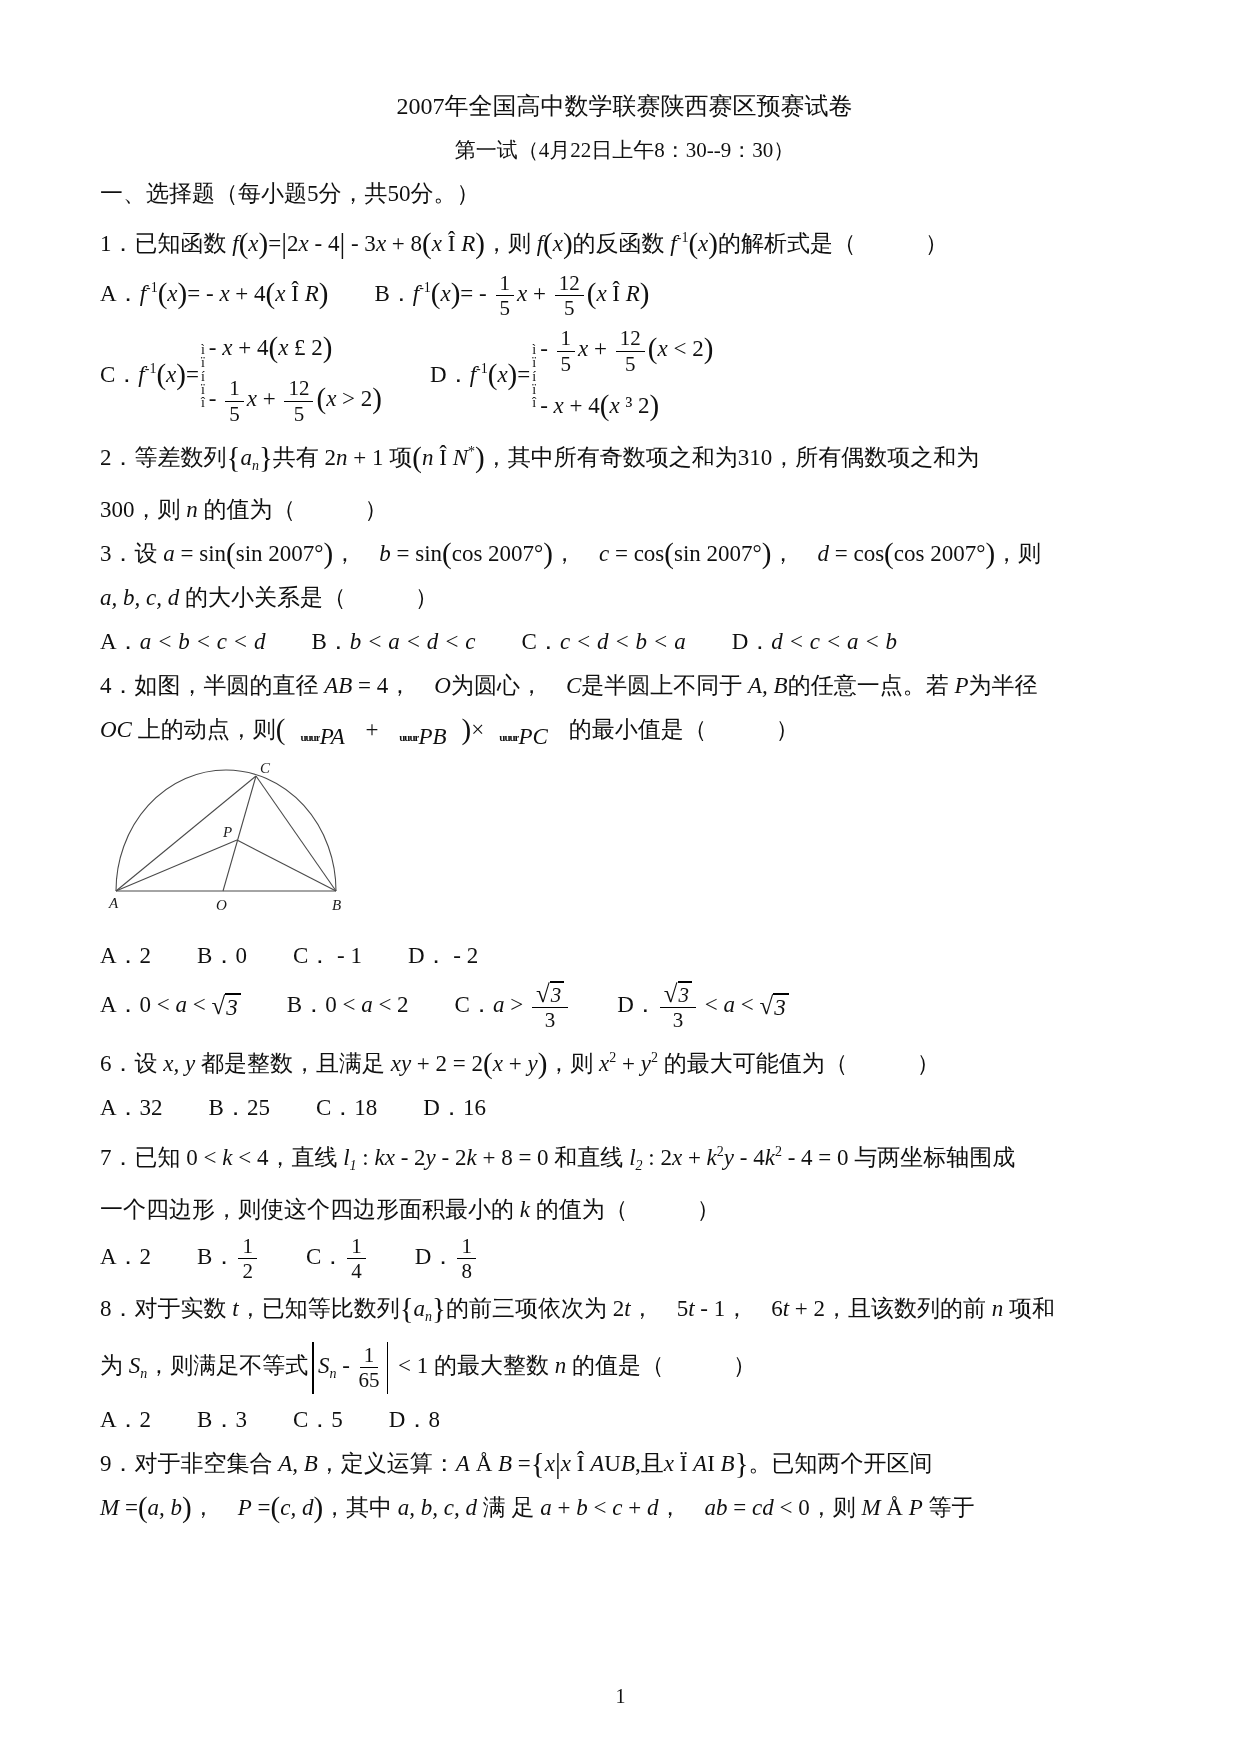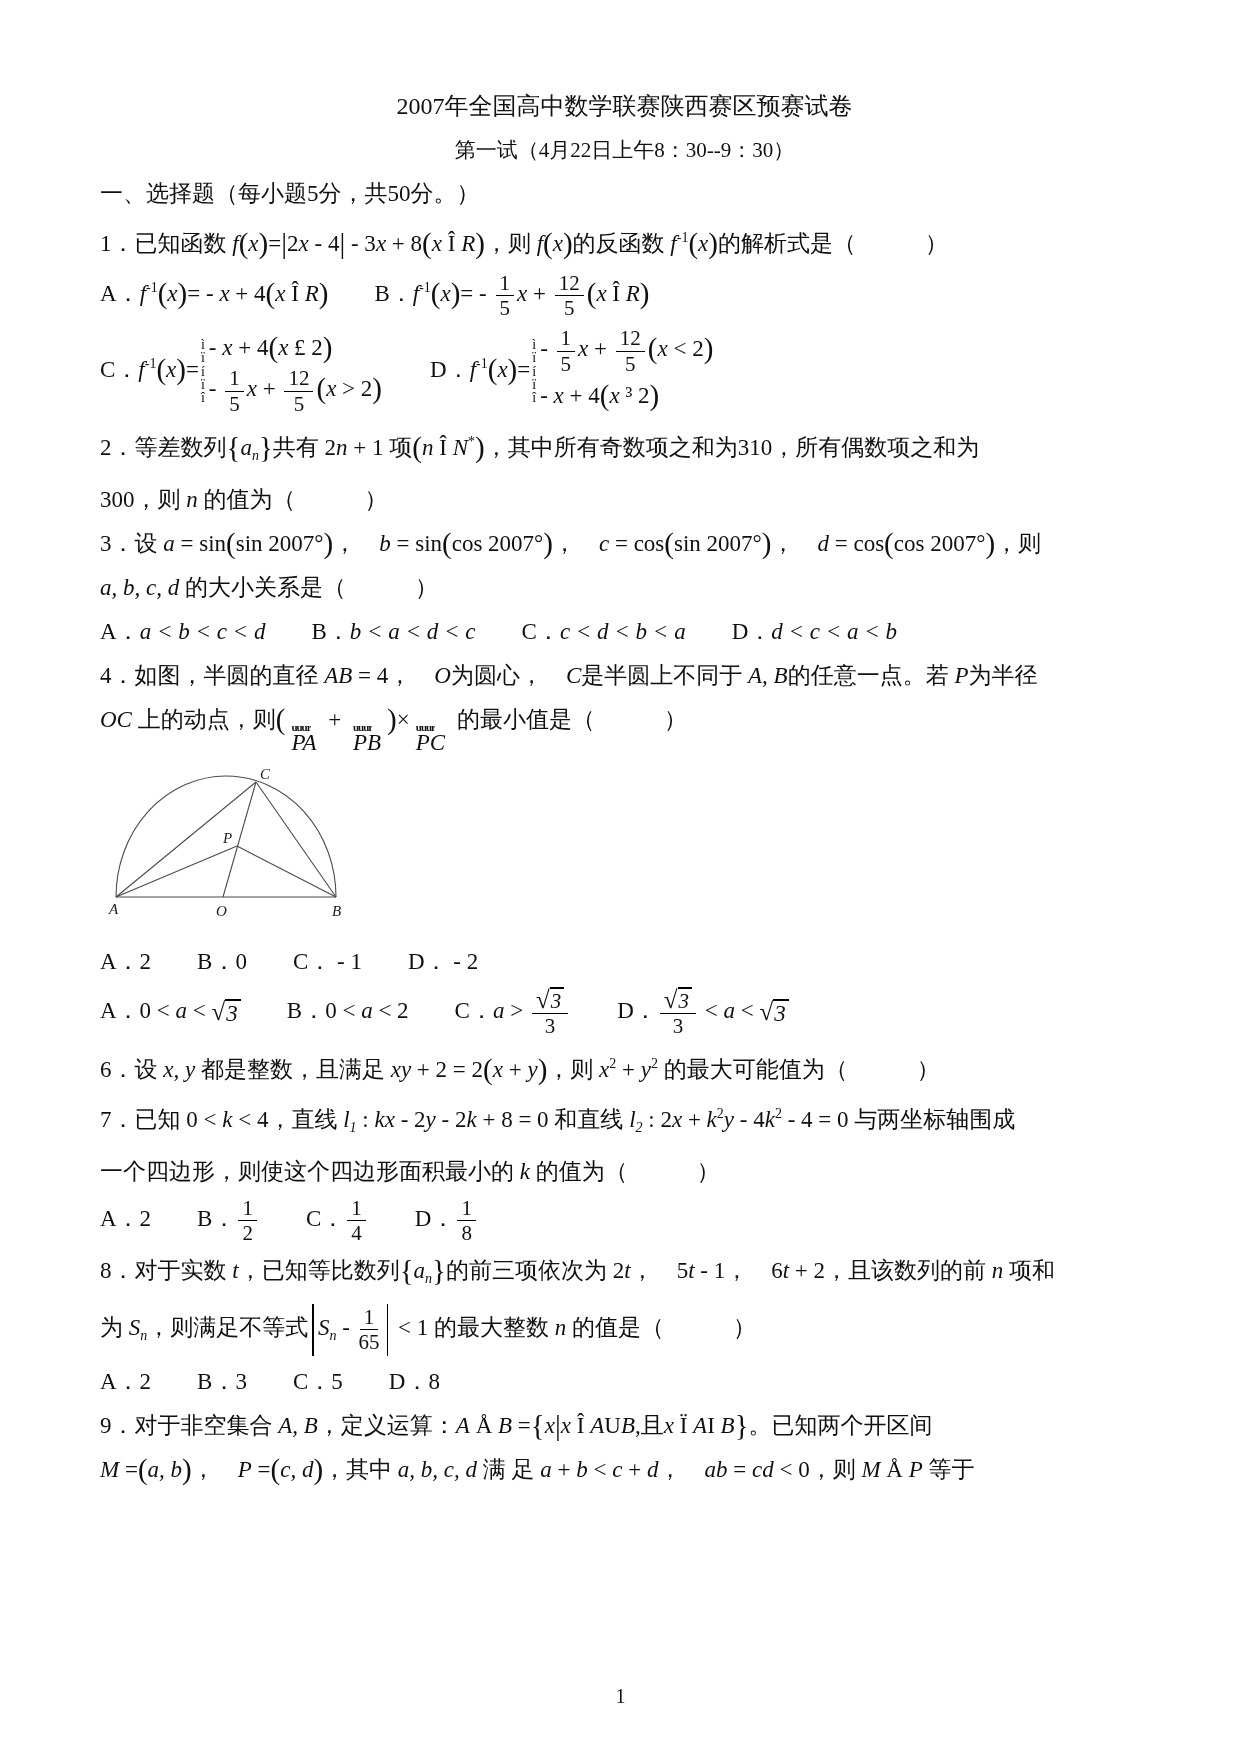--- a/index.html
+++ b/index.html
@@ -18,27 +18,27 @@
   .sup{font-size:14px;vertical-align:9px;letter-spacing:0;}
   .subs{font-size:14px;vertical-align:-5px;font-style:italic;}
   .bp{font-size:29px;vertical-align:-2px;}
   .frac{display:inline-flex;flex-direction:column;align-items:center;
         vertical-align:middle;line-height:1.08;font-size:21px;margin:0 3px;}
   .frac .num{border-bottom:1.7px solid #000;padding:0 4px 1px;}
   .frac .den{padding-top:1px;}
   .sqrt{display:inline-flex;align-items:flex-start;vertical-align:-3px;line-height:1.1;}
   .rad{font-weight:700;font-size:25px;line-height:1;}
   .radbody{border-top:2.4px solid #000;font-style:italic;padding:1px 3px 0 1px;line-height:1.05;}
-  .vec{display:inline-flex;flex-direction:column;align-items:flex-start;
-       line-height:1;vertical-align:-4px;margin:0 6px;}
+  .vec{display:inline-flex;flex-direction:row;align-items:center;
+       line-height:1;vertical-align:-4px;margin:0 15px;}
   .vecarrow{font-size:11px;font-weight:700;letter-spacing:-1px;height:9px;overflow:hidden;}
   .vecbody{font-style:italic;}
   .pw{display:inline-flex;align-items:center;vertical-align:middle;margin:0 2px;}
   .pwbrace{display:inline-flex;flex-direction:column;margin-right:4px;font-size:14px;line-height:.95;}
-  .pwrows{display:inline-flex;flex-direction:column;}
+  .pwrows{display:inline-flex;flex-direction:column;gap:10px;}
   .pwrow{white-space:nowrap;line-height:1.4;}
   .tb{display:inline-block;width:1.7px;height:52px;background:#000;
       vertical-align:middle;margin:0 4px;}
   .figure-wrap{margin:12px 0 2px 6px;line-height:0;}
   .page-number{position:absolute;bottom:46px;left:0;right:0;text-align:center;font-size:20px;}
 </style>
 </head>
 <body>
 
 <div class="page">
@@ -142,20 +142,21 @@
             <span class="num"><span class="sqrt">
                 <span class="rad">√</span>
                 <span class="radbody">3</span>
               </span></span>
             <span class="den">3</span>
           </span><span> &lt; </span><span class="mvar">a</span><span> &lt; </span><span class="sqrt">
             <span class="rad">√</span>
             <span class="radbody">3</span>
           </span></div>
         <div class="line"><span>6．设 </span><span class="mvar">x, y</span><span> 都是整数，且满足 </span><span class="mvar">xy</span><span> + 2 = 2</span><span class="bp">(</span><span class="mvar">x</span><span> + </span><span class="mvar">y</span><span class="bp">)</span><span>，则 </span><span class="mvar">x</span><span class="sup">2</span><span> + </span><span class="mvar">y</span><span class="sup">2</span><span> 的最大可能值为（　　　）</span></div>
+        <div class="line"><span>A．32　　B．25　　C．18　　D．16</span></div>
         <div class="line"><span>7．已知 0 &lt; </span><span class="mvar">k</span><span> &lt; 4，直线 </span><span class="mvar">l</span><span class="subs">1</span><span> : </span><span class="mvar">kx</span><span> - 2</span><span class="mvar">y</span><span> - 2</span><span class="mvar">k</span><span> + 8 = 0 和直线 </span><span class="mvar">l</span><span class="subs">2</span><span> : 2</span><span class="mvar">x</span><span> + </span><span class="mvar">k</span><span class="sup">2</span><span class="mvar">y</span><span> - 4</span><span class="mvar">k</span><span class="sup">2</span><span> - 4 = 0 与两坐标轴围成</span></div>
         <div class="line"><span>一个四边形，则使这个四边形面积最小的 </span><span class="mvar">k</span><span> 的值为（　　　）</span></div>
         <div class="line"><span>A．2　　B．</span><span class="frac">
             <span class="num">1</span>
             <span class="den">2</span>
           </span><span>　　C．</span><span class="frac">
             <span class="num">1</span>
             <span class="den">4</span>
           </span><span>　　D．</span><span class="frac">
             <span class="num">1</span>

